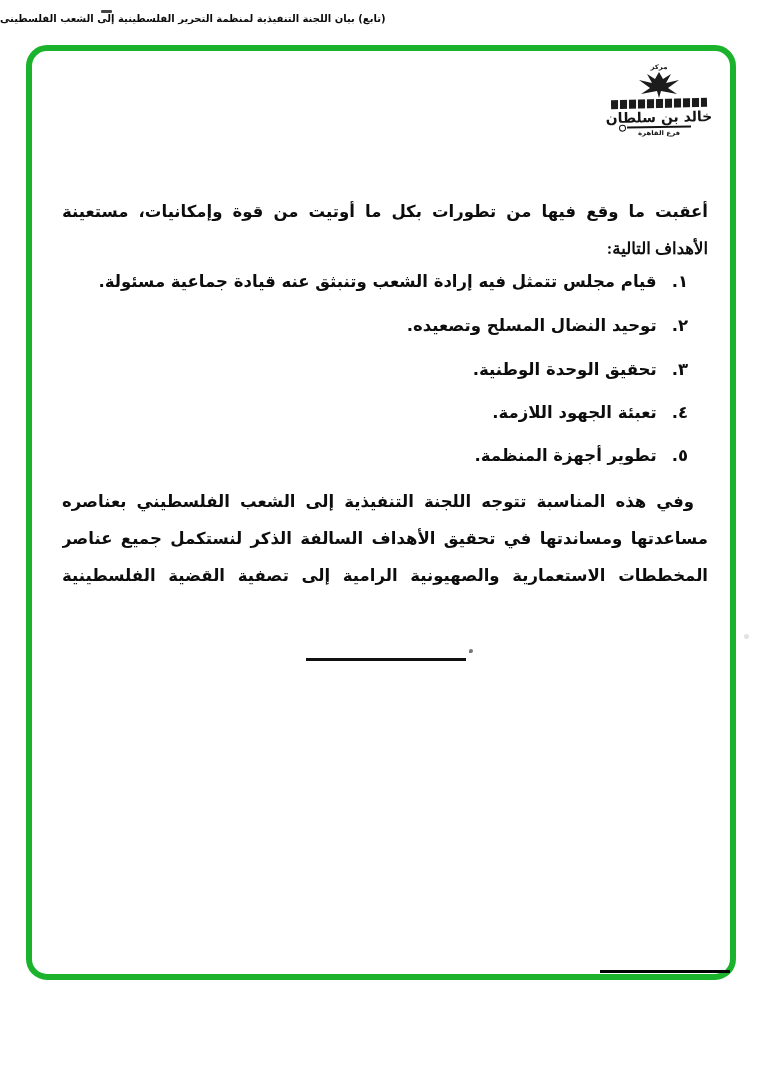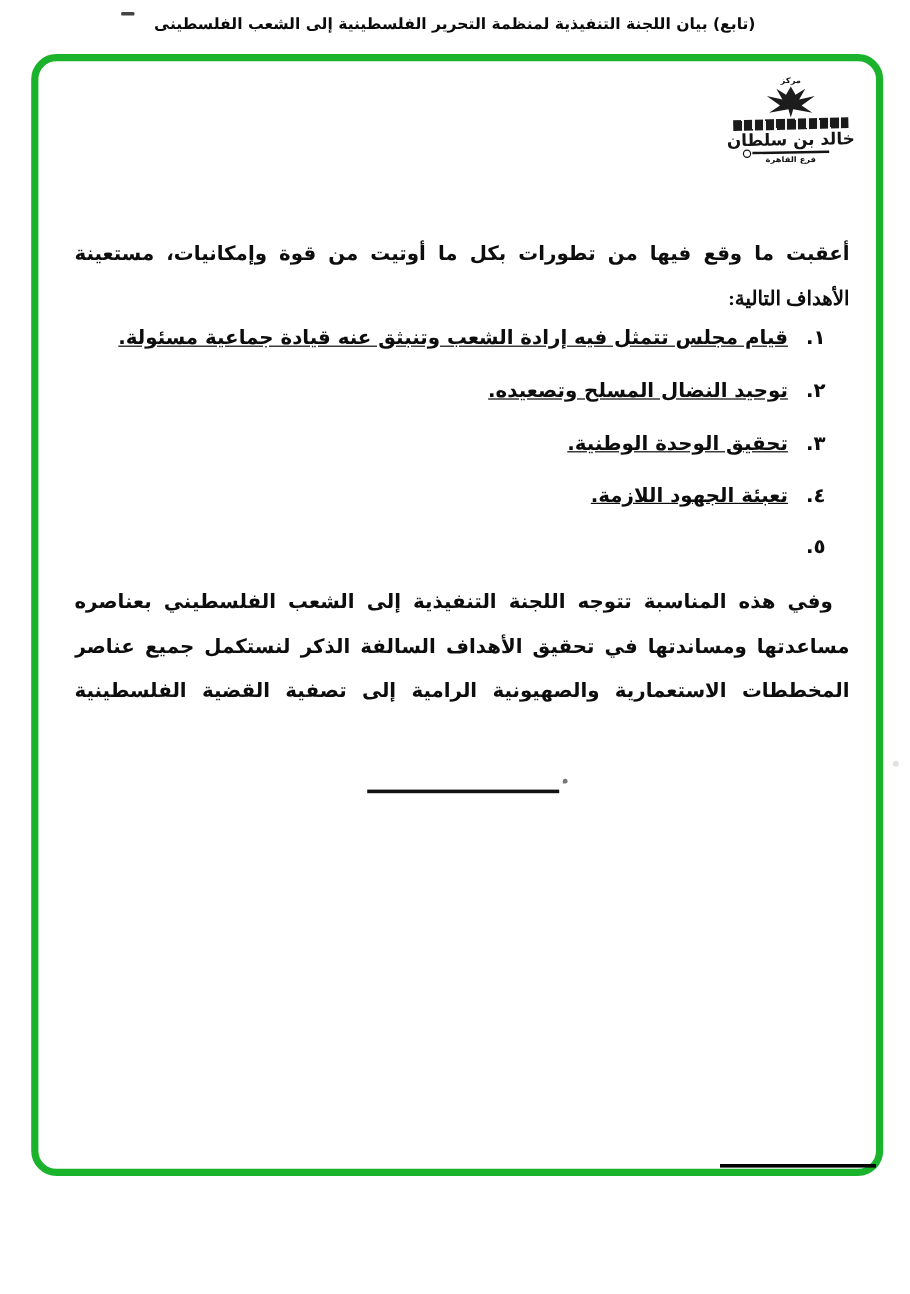--- a/index.html
+++ b/index.html
@@ -2,22 +2,22 @@
 <html lang="ar"><head>
 <meta charset="utf-8">
 <style>
   html,body{margin:0;padding:0;}
   body{
     width:758px;height:1078px;position:relative;background:#ffffff;
     font-family:"DejaVu Sans",sans-serif;font-weight:bold;color:#0d0d0d;
     overflow:hidden;
   }
   .header-note{
-    position:absolute;top:13px;left:0;right:0;text-align:center;
-    font-size:13px;direction:rtl;letter-spacing:0;color:#0a0a0a;
+    position:absolute;top:13px;left:0;right:0;text-align:left;
+    font-size:10px;direction:rtl;letter-spacing:0;color:#0a0a0a;
   }
   .artifact-dash{
     position:absolute;left:101px;top:10px;width:11px;height:3px;
     background:#444;border-radius:1px;
   }
   .speck{
     position:absolute;left:744px;top:634px;width:5px;height:5px;
     background:#e2e2e2;border-radius:50%;
   }
   .frame{
@@ -53,21 +53,21 @@
     height:37px;overflow:hidden;}
   .para .line.r{text-align:right;font-family:Liberation Serif, serif;}
   .para .line.indent{padding-right:14px;}
   .para1{top:142px;}
   .para2{top:432px;}
   .goal{
     position:absolute;right:42px;width:610px;direction:rtl;display:flex;gap:15px;
     font-size:16.5px;line-height:23px;
   }
   .goal .num{flex:0 0 auto;}
-  .goal .txt{flex:0 1 auto;text-decoration:underline;}
+  .goal .txt{flex:0 1 auto;}
   .g1{top:219px;} .g2{top:263px;} .g3{top:307px;} .g4{top:350px;} .g5{top:393px;}
   .separator{
     position:absolute;left:274px;top:607px;width:160px;height:2.5px;background:#111;
   }
   .sep-mark{
     position:absolute;left:437px;top:598px;width:4px;height:4px;background:#777;
     border-radius:50% 50% 50% 0;
   }
   .bottom-artifact{
     position:absolute;left:568px;top:919px;width:130px;height:2.5px;background:#000;
@@ -113,20 +113,21 @@
     <div class="goal g3">
       <span class="num">٣.</span>
       <span class="txt">تحقيق الوحدة الوطنية.</span>
     </div>
     <div class="goal g4">
       <span class="num">٤.</span>
       <span class="txt">تعبئة الجهود اللازمة.</span>
     </div>
     <div class="goal g5">
       <span class="num">٥.</span>
+      <span class="txt">تطوير أجهزة المنظمة.</span>
     </div>
 
     <div class="para para2">
       <div class="line j indent">وفي هذه المناسبة تتوجه اللجنة التنفيذية إلى الشعب الفلسطيني بعناصره الفعالة وقواه المنظمة طالبة</div>
       <div class="line j">مساعدتها ومساندتها في تحقيق الأهداف السالفة الذكر لنستكمل جميع عناصر القوة اللازمة لمقاومة جميـــــع</div>
       <div class="line j">المخططات الاستعمارية والصهيونية الرامية إلى تصفية القضية الفلسطينية ولنسير قدماً وبكل قوة في طريـــق</div>
     </div>
 
     <div class="separator"></div>
     <div class="sep-mark"></div>

